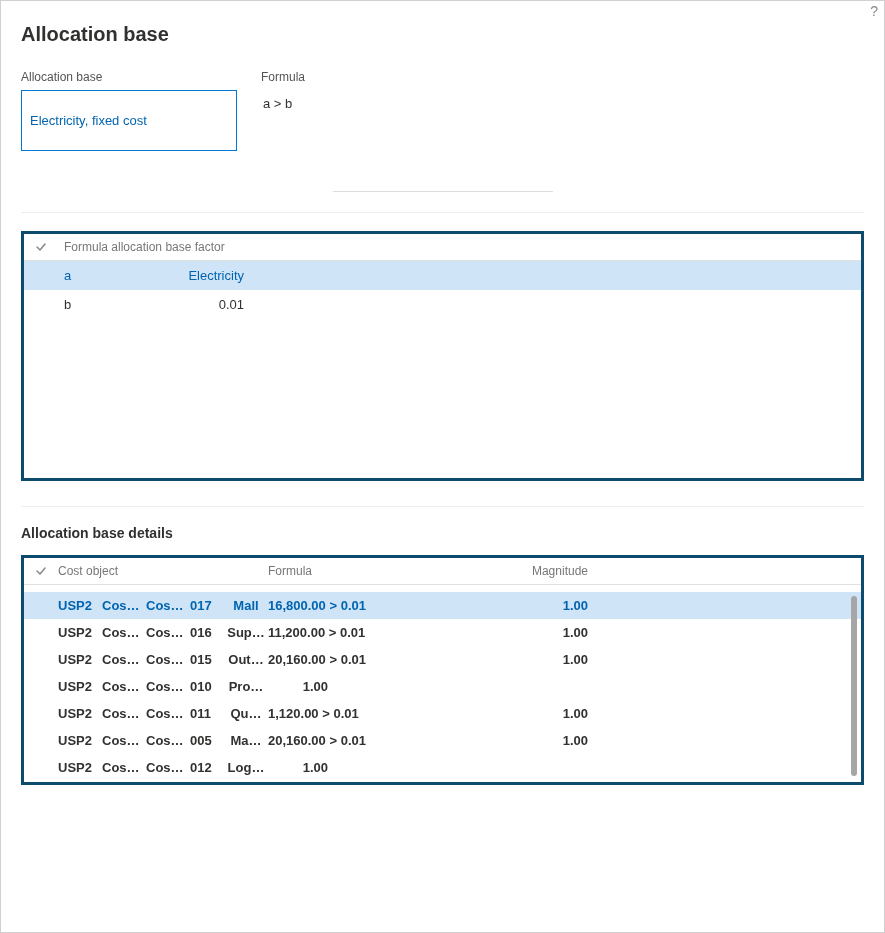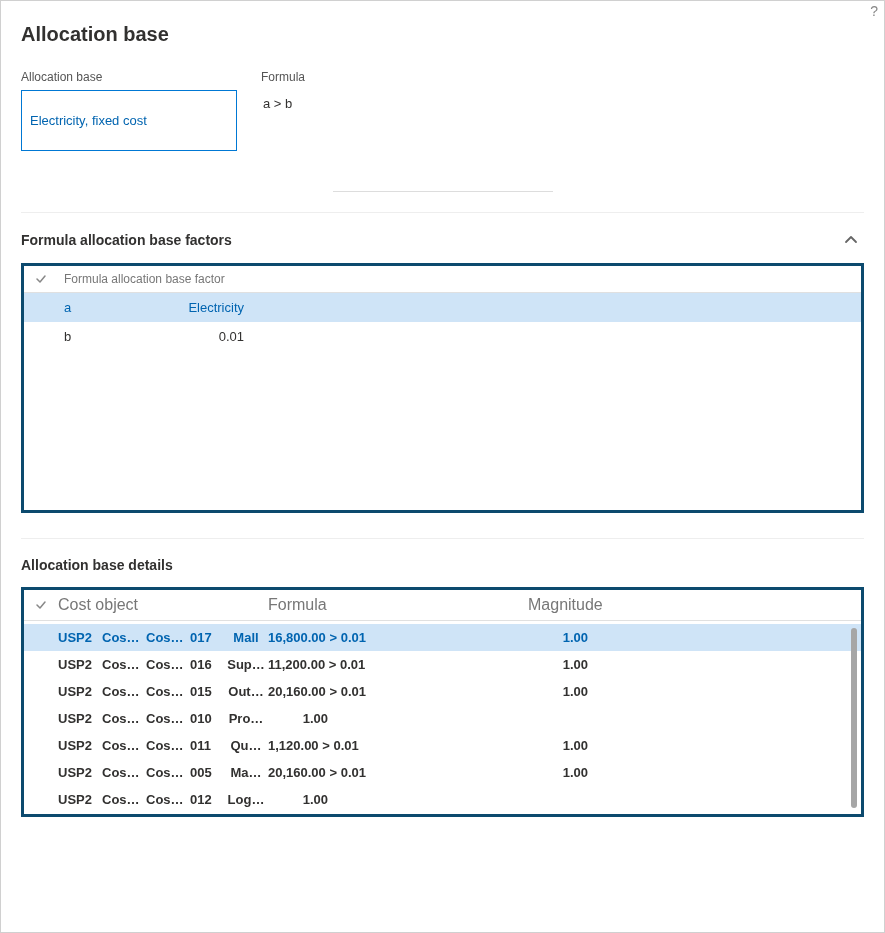--- a/index.html
+++ b/index.html
@@ -131,21 +131,21 @@
     align-items:center;
     padding: 6px 10px 6px 10px;
     font-size:13px;
     font-weight:bold;
   }
   .details-row.selected { background:#cfe4f7; color:#0064b0; }
   .details-header {
     display:flex;
     align-items:center;
     padding:6px 10px;
-    font-size:16px;
+    font-size:12px;
     color:#777;
     border-bottom:1px solid #e0e0e0;
   }
   .col-check { width:24px; display:flex; align-items:center; color:#888;}
   .col-co1 { width:44px; overflow:hidden; text-overflow:ellipsis; white-space:nowrap;}
   .col-co2 { width:44px; overflow:hidden; text-overflow:ellipsis; white-space:nowrap;}
   .col-co3 { width:44px; overflow:hidden; text-overflow:ellipsis; white-space:nowrap;}
   .col-co4 { width:34px; overflow:hidden; text-overflow:ellipsis; white-space:nowrap;}
   .col-co5 { width:44px; overflow:hidden; text-overflow:ellipsis; white-space:nowrap;text-align:center;}
   .col-formula { width:260px; overflow:hidden; text-overflow:ellipsis; white-space:nowrap;}
@@ -197,28 +197,20 @@
       </div>
       <div class="field">
         <span class="field-label">Formula</span>
         <span class="formula-value">a &gt; b</span>
       </div>
     </div>
 
     <hr class="thin-sep">
     <hr class="section-sep">
 
-    <div class="section-head">
-      <span class="section-title">Formula allocation base factors</span>
-      <span class="chevron">
-        <svg width="14" height="14" viewBox="0 0 14 14">
-            <path d="M2 9 L7 4 L12 9" stroke="#666" stroke-width="1.8" fill="none" stroke-linecap="round" stroke-linejoin="round"></path>
-          </svg>
-      </span>
-    </div>
 
     <div class="grid-box factors">
       <div class="grid-header-row">
         <span class="check-mark">
           <svg width="14" height="14" viewBox="0 0 14 14">
               <path d="M3 7 L6 10 L11 4" stroke="#888" stroke-width="1.5" fill="none" stroke-linecap="round" stroke-linejoin="round"></path>
             </svg>
         </span>
         <div class="factor-cols">
           <span class="factor-col-label">Formula allocation base factor</span>

